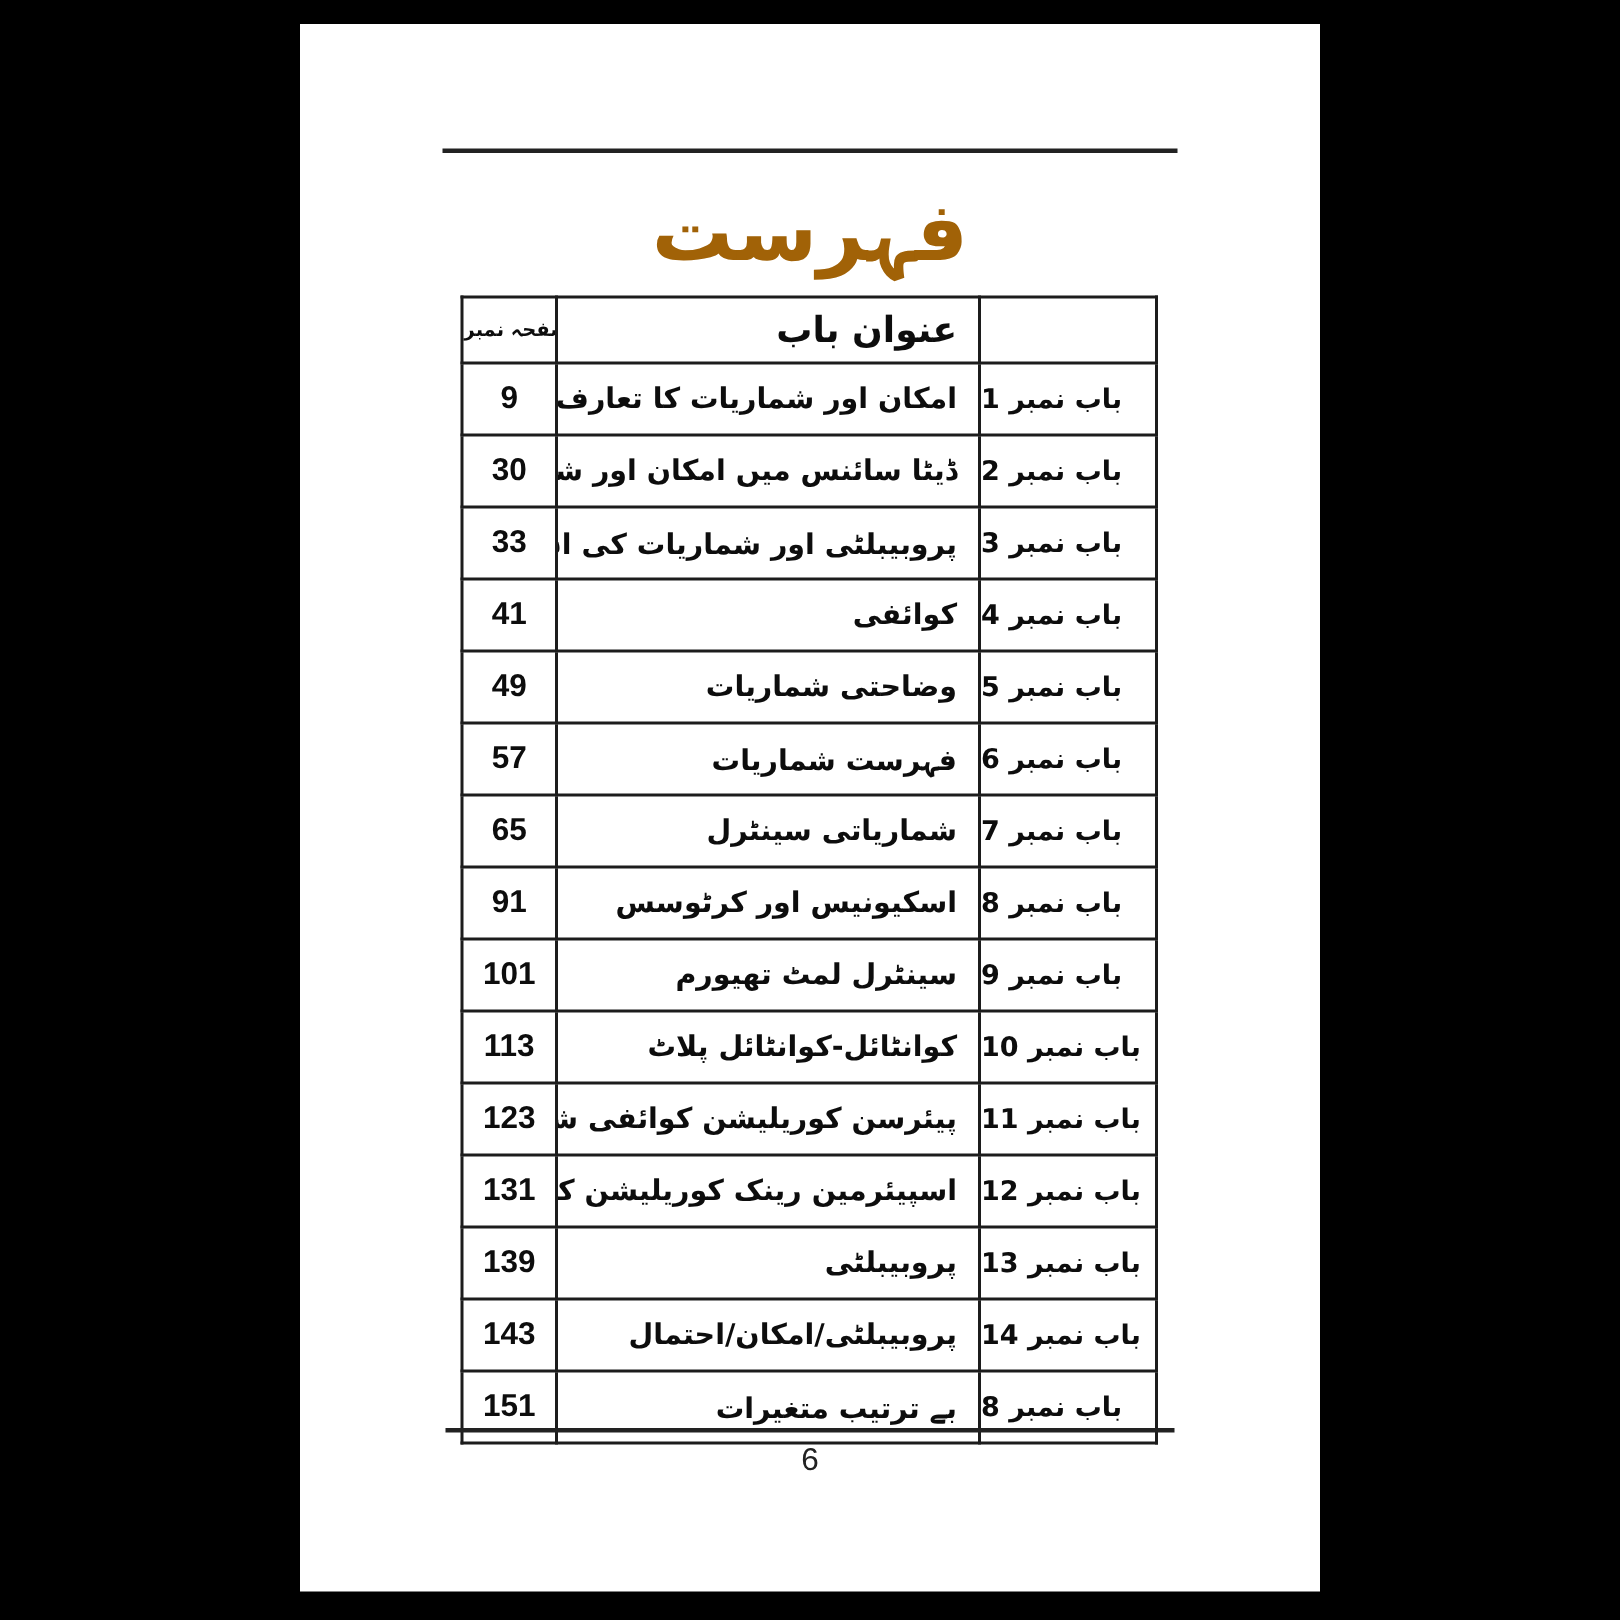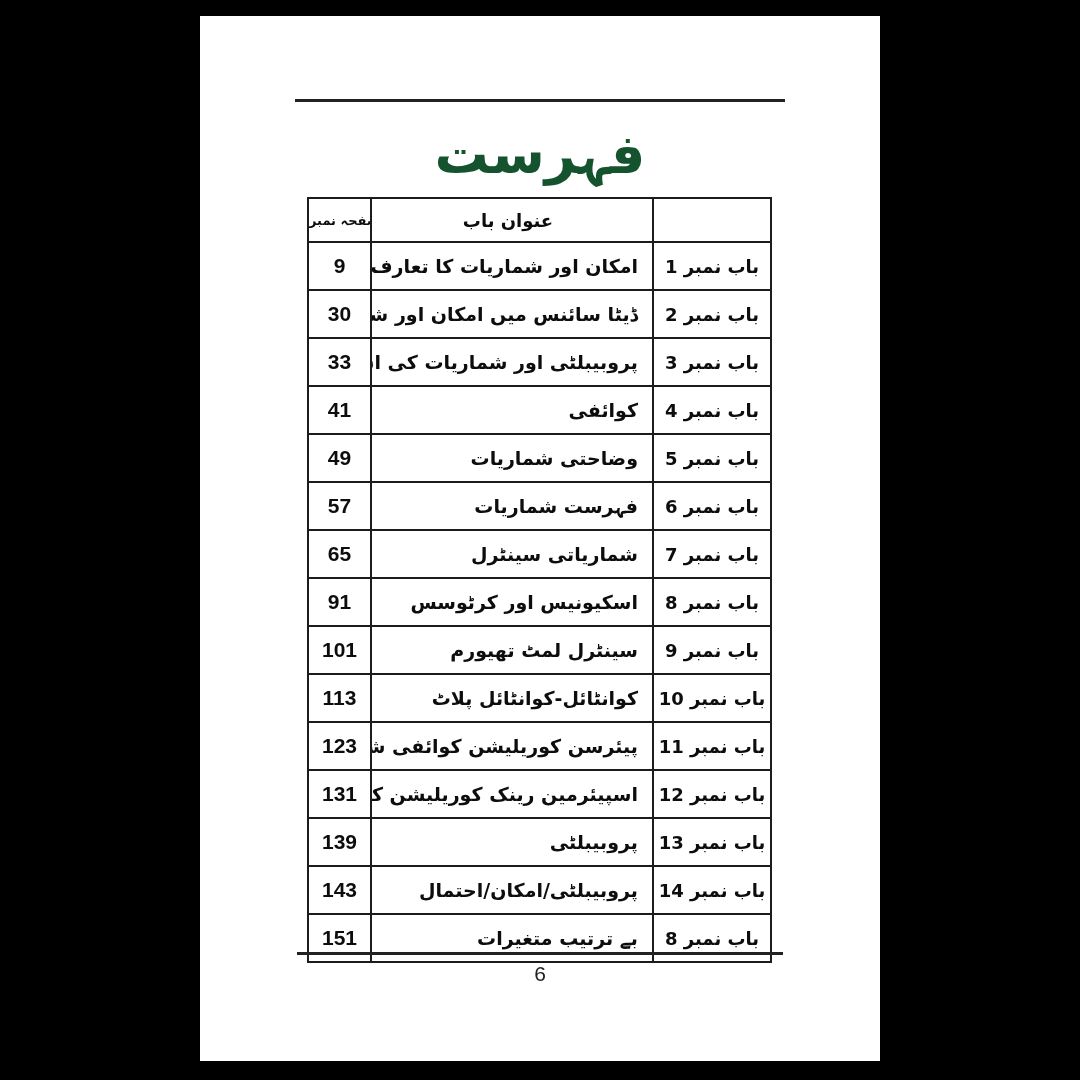--- a/index.html
+++ b/index.html
@@ -38,21 +38,21 @@
     position: absolute;
     left: 0;
     top: 103px;
     width: 100%;
     margin: 0;
     text-align: center;
     font-family: "DejaVu Sans", sans-serif;
     font-size: 54px;
     font-weight: bold;
     line-height: 72px;
-    color: #14532d;
+    color: #a16207;
   }
   table.toc {
     position: absolute;
     left: 107px;
     top: 181px;
     width: 463px;
     border-collapse: collapse;
     table-layout: fixed;
     direction: rtl;
   }
@@ -62,21 +62,21 @@
     vertical-align: middle;
     overflow: hidden;
     white-space: nowrap;
   }
   col.c-chapter { width: 118px; }
   col.c-title   { width: 282px; }
   col.c-page    { width: 63px;  }
   tr.hdr th { height: 42px; }
   tr.row td { height: 46px; }
   .cell-chapter {
-    text-align: center;
+    text-align: left;
     font-family: "DejaVu Sans", sans-serif;
     font-weight: bold;
     font-size: 18px;
     color: #0d0d0d;
   }
   .cell-title {
     text-align: right;
     padding-right: 14px !important;
     padding-left: 6px !important;
     font-family: "DejaVu Sans", sans-serif;
@@ -86,22 +86,21 @@
   }
   .cell-page {
     text-align: center;
     direction: ltr;
     font-family: "Liberation Sans", "DejaVu Sans", sans-serif;
     font-weight: bold;
     font-size: 21px;
     color: #0d0d0d;
   }
   .hdr .cell-title {
-    font-size: 18px;
-    text-align: center;
+    font-size: 24px;
   }
   .hdr .cell-page {
     font-family: "DejaVu Sans", sans-serif;
     font-size: 13px;
     font-weight: bold;
   }
   .bottom-rule {
     position: absolute;
     left: 97px;
     top: 936px;

